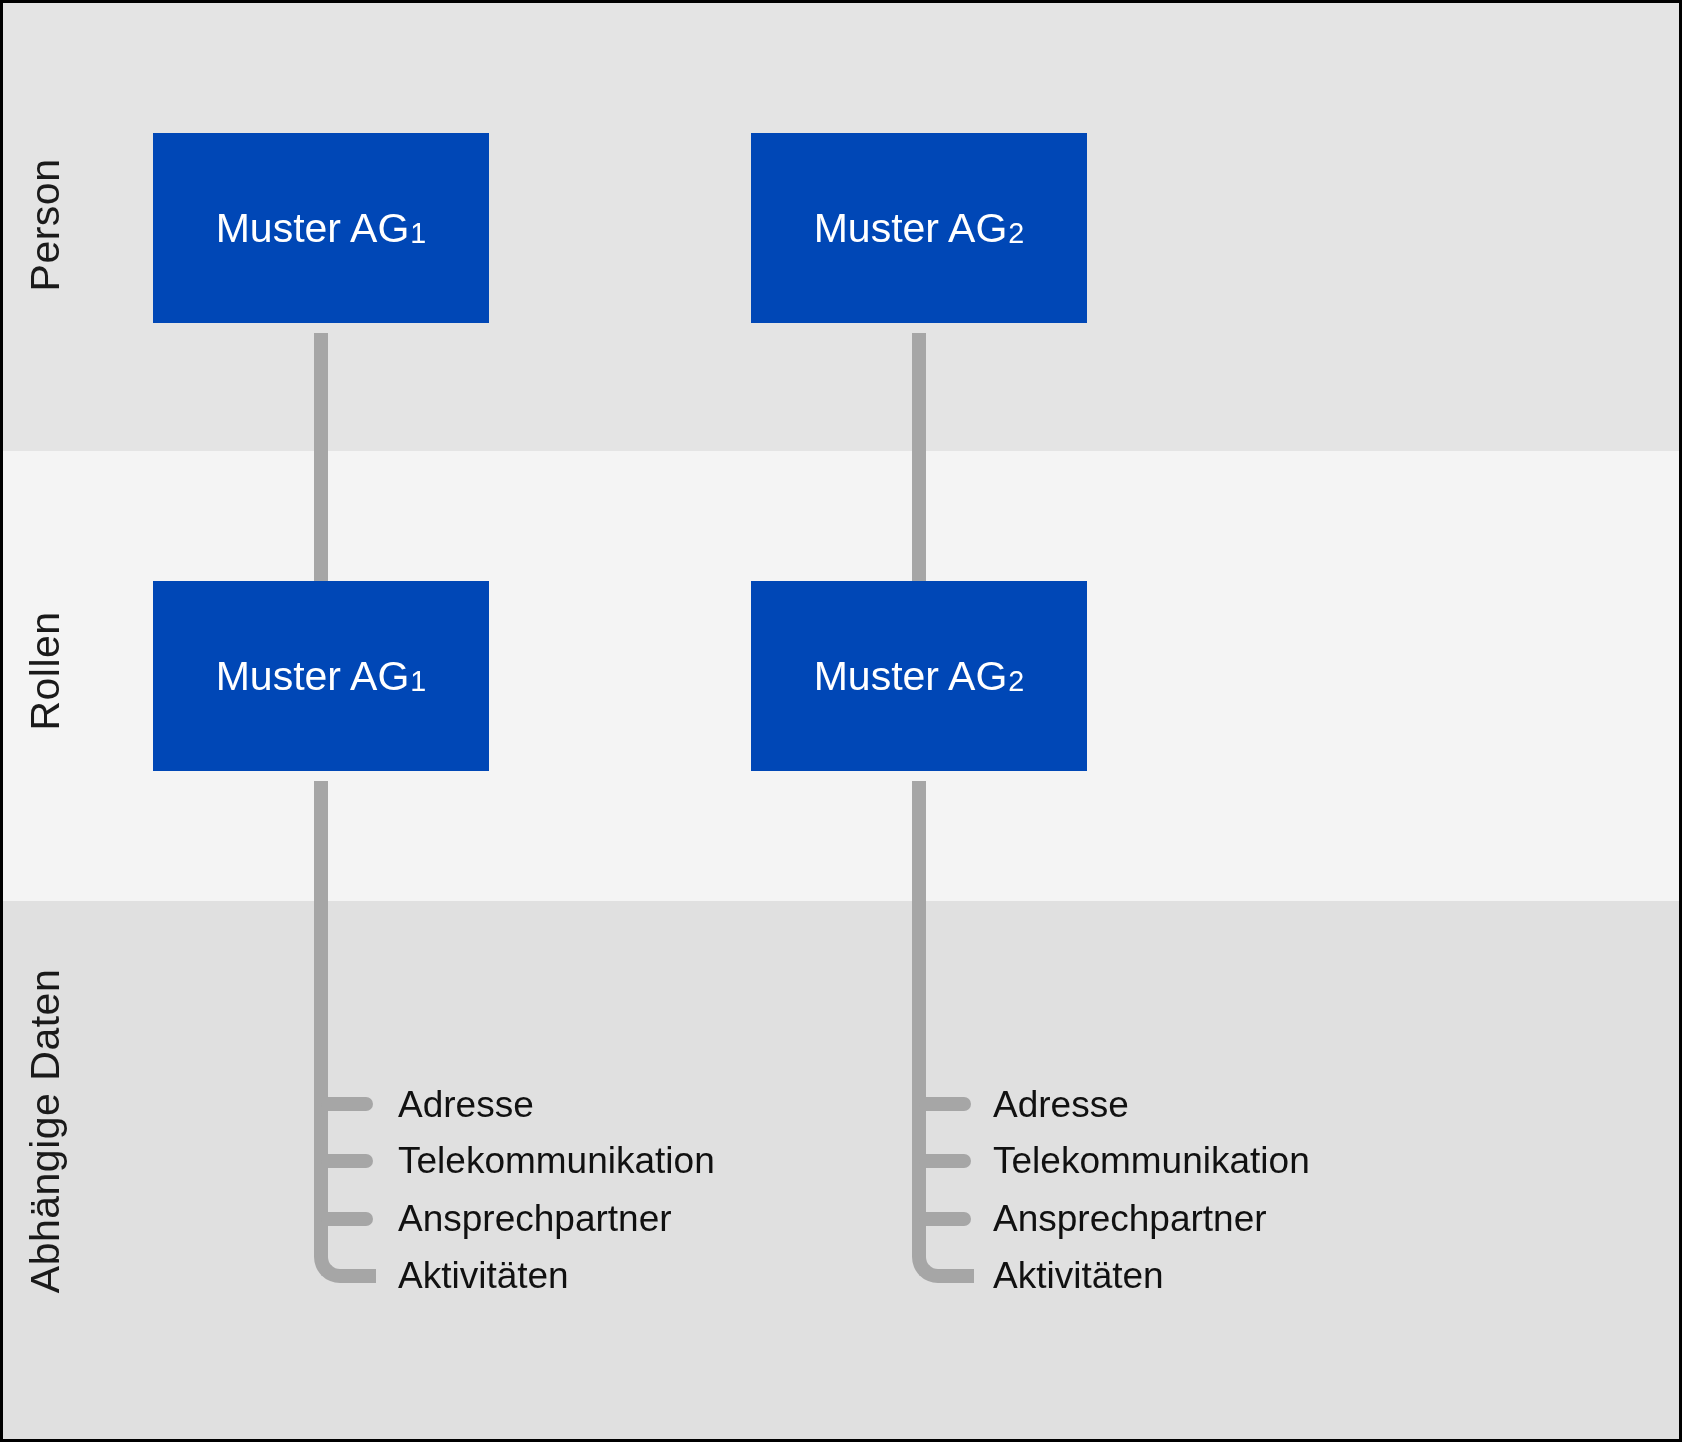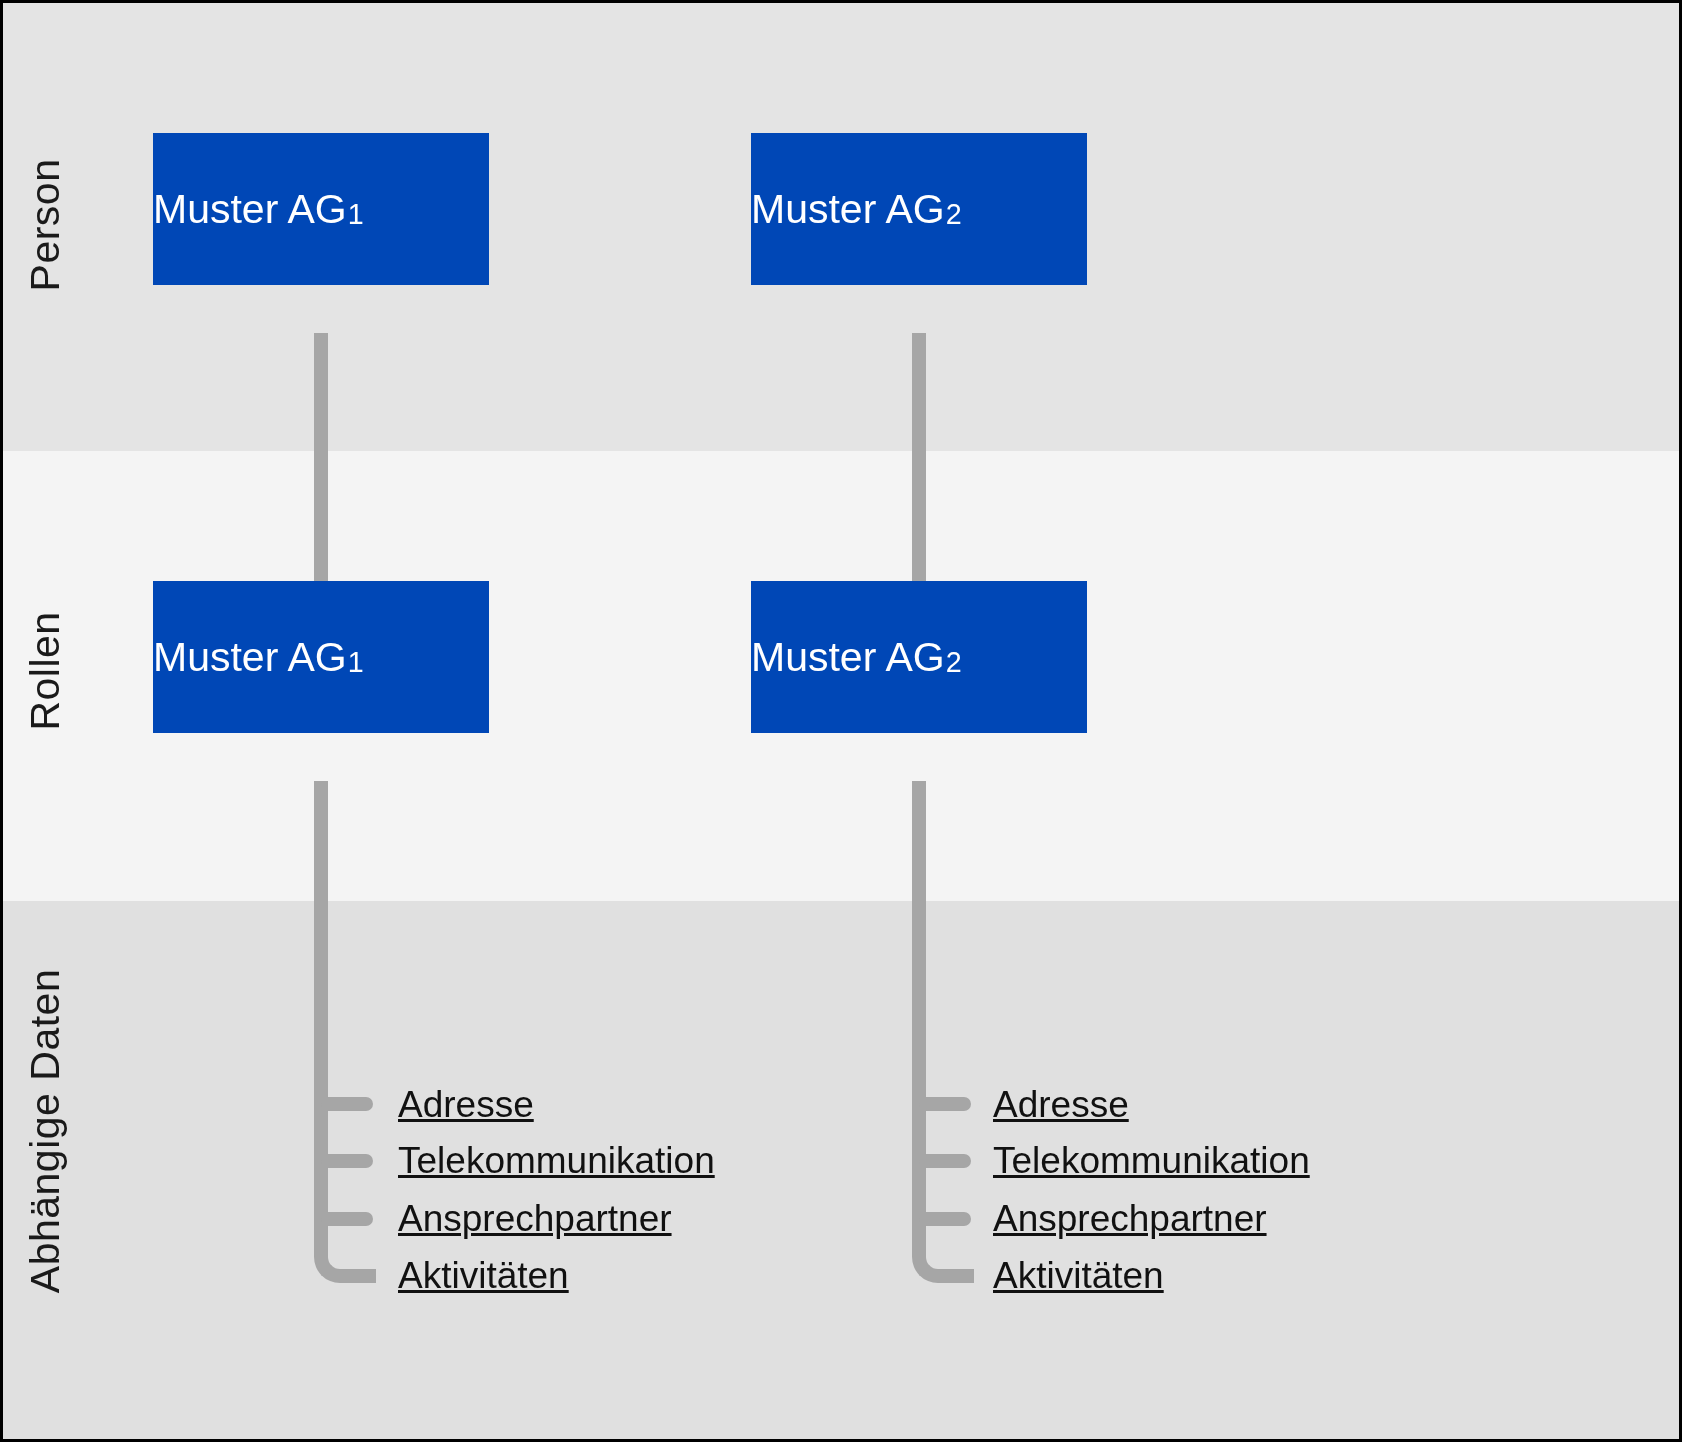--- a/index.html
+++ b/index.html
@@ -55,45 +55,44 @@
     height: 14px;
     background: #a6a6a6;
     border-radius: 7px;
     z-index: 1;
   }
 
   
   .entity-box {
     position: absolute;
     width: 336px;
-    height: 152px;
+    height: 190px;
     background: #0047b6;
     color: #ffffff;
     display: flex;
     align-items: center;
-    justify-content: flex-start;
+    justify-content: center;
     font-size: 41px;
     z-index: 2;
   }
   .entity-box .sub {
     font-size: 0.7em;
     align-self: center;
     transform: translateY(0.18em);
     margin-left: 1px;
   }
 
   
   .dep-item {
     position: absolute;
     font-size: 37px;
     color: #111111;
     line-height: 44px;
     white-space: nowrap;
     z-index: 2;
-    text-decoration: underline;
   }
 </style>
 </head>
 <body>
 
 <div class="page">
 
   <div class="band band-person"></div>
   <div class="band band-rollen"></div>
   <div class="band band-daten"></div>

